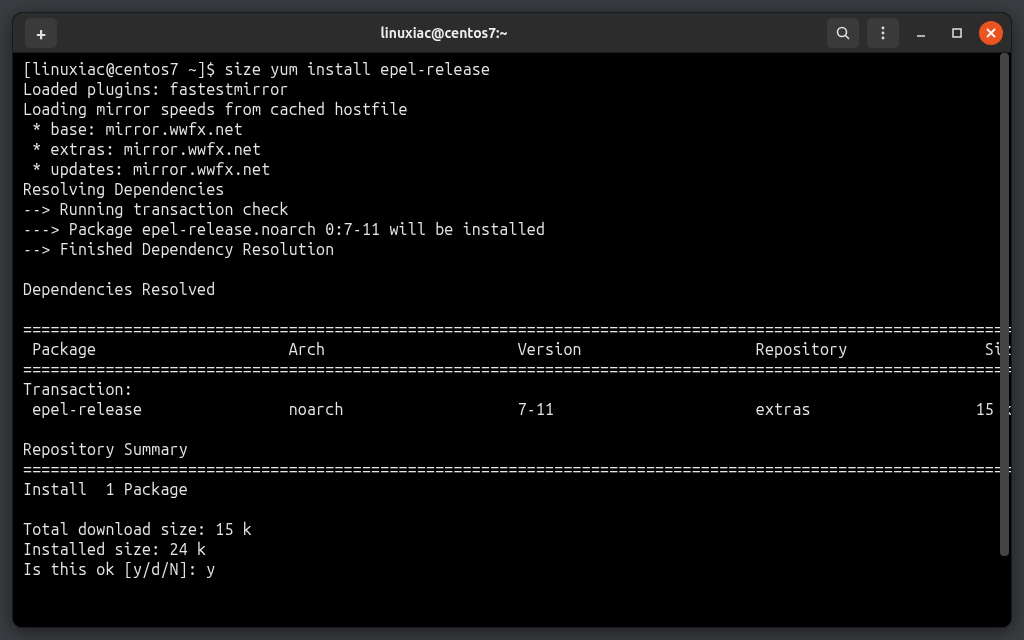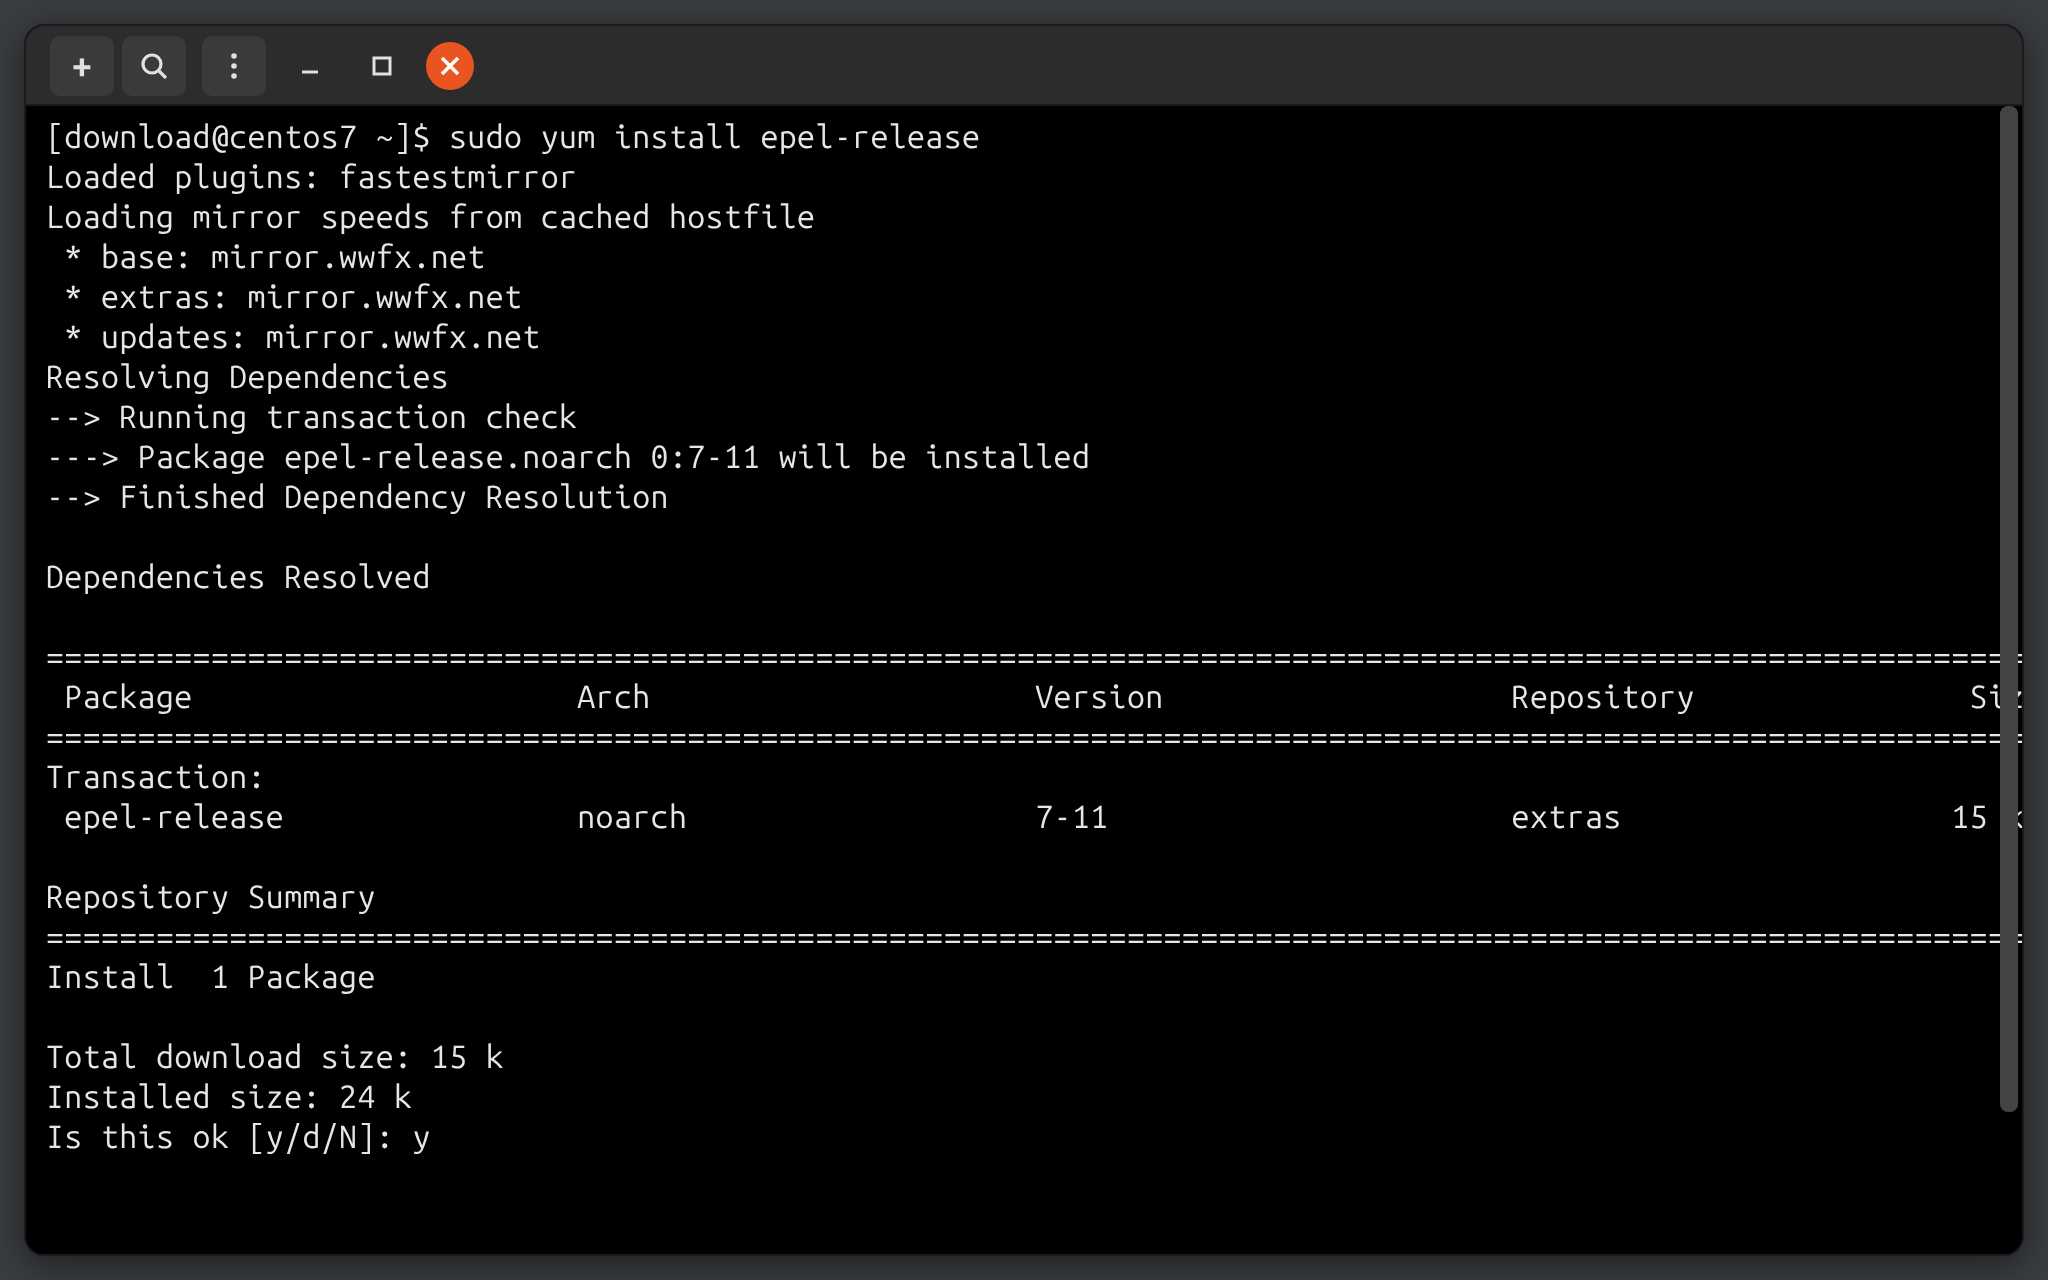--- a/index.html
+++ b/index.html
@@ -119,20 +119,21 @@
 </head>
 <body>
 
 <div class="window">
   <div class="titlebar">
     <div class="titlebar-left">
       <div class="tb-btn">
         <span class="icon-plus">+</span>
       </div>
     </div>
+    <div class="titlebar-title">linuxiac@centos7:~</div>
     <div class="titlebar-right">
       <div class="tb-btn">
         <svg width="16" height="16" viewBox="0 0 16 16" fill="none" stroke="#e0e0e0" stroke-width="1.6">
           <circle cx="7" cy="7" r="4.5"></circle>
           <line x1="10.5" y1="10.5" x2="14" y2="14"></line>
         </svg>
       </div>
       <div class="tb-btn">
         <svg width="16" height="16" viewBox="0 0 16 16" fill="#e0e0e0">
           <circle cx="8" cy="3" r="1.4"></circle>
@@ -152,21 +153,21 @@
       </div>
       <div class="tb-winbtn tb-close">
         <svg width="12" height="12" viewBox="0 0 12 12" stroke="#ffffff" stroke-width="1.8">
           <line x1="2" y1="2" x2="10" y2="10"></line>
           <line x1="10" y1="2" x2="2" y2="10"></line>
         </svg>
       </div>
     </div>
   </div>
 
-  <div class="terminal"><span>[download@centos7 ~]$ sudo yum install epel-release</span>
+  <div class="terminal"><span>[linuxiac@centos7 ~]$ size yum install epel-release</span>
 <span>Loaded plugins: fastestmirror
 Loading mirror speeds from cached hostfile
  * base: mirror.wwfx.net
  * extras: mirror.wwfx.net
  * updates: mirror.wwfx.net
 Resolving Dependencies
 --&gt; Running transaction check
 ---&gt; Package epel-release.noarch 0:7-11 will be installed
 --&gt; Finished Dependency Resolution
 

